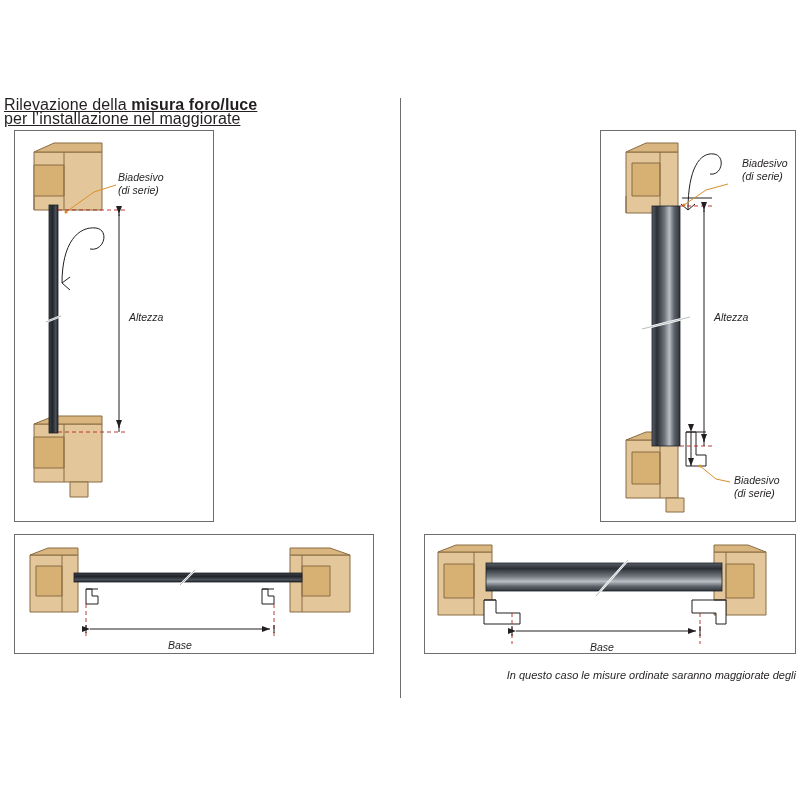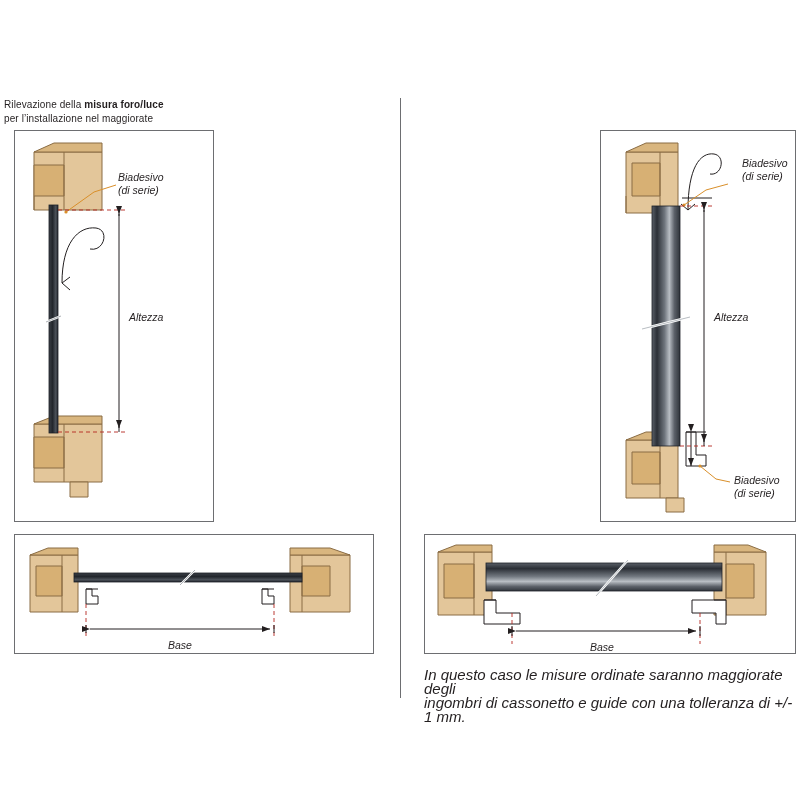--- a/index.html
+++ b/index.html
@@ -16,24 +16,25 @@
   
   .v-divider{
     position:absolute;
     left:400px;top:98px;width:1px;height:600px;
     background:#6d6e71;
   }
 
   
   .heading{
     position:absolute;
-    font-size:10px;
+    font-size:16px;
     line-height:14px;
     letter-spacing:.1px;
     white-space:nowrap;
+    text-decoration:underline;
   }
   .heading.left{left:4px;top:98px;text-align:left;}
   .heading.right{right:6px;top:98px;text-align:right;}
   .heading b{font-weight:bold;}
 
   
   .panel{
     position:absolute;
     border:1px solid #6d6e71;
     background:#ffffff;
@@ -52,24 +53,25 @@
     position:absolute;
     font-size:10.5px;
     line-height:13px;
     white-space:nowrap;
     color:#231f20;
     font-style:italic;
   }
   .note{
     position:absolute;
     left:424px;top:668px;width:372px;
-    font-size:15px;
+    font-size:11px;
     line-height:14px;
     font-style:italic;
     color:#231f20;
+    text-align:right;
   }
 </style>
 </head>
 <body>
 
 <div class="stage">
 
   <div class="heading left">
     <div><span>Rilevazione della </span><b>misura foro/luce</b></div>
     <div>per l’installazione nel maggiorate</div>
@@ -276,16 +278,15 @@
   <div class="lbl" style="left:714px;top:311px;">Altezza</div>
   <div class="lbl" style="left:734px;top:474px;">
     <div>Biadesivo</div>
     <div>(di serie)</div>
   </div>
 
   <div class="lbl" style="left:590px;top:641px;">Base</div>
 
   <div class="note">
     <div>In questo caso le misure ordinate saranno maggiorate degli</div>
-    <div>ingombri di cassonetto e guide con una tolleranza di +/- 1 mm.</div>
   </div>
 
 </div>
 
 </body></html>

